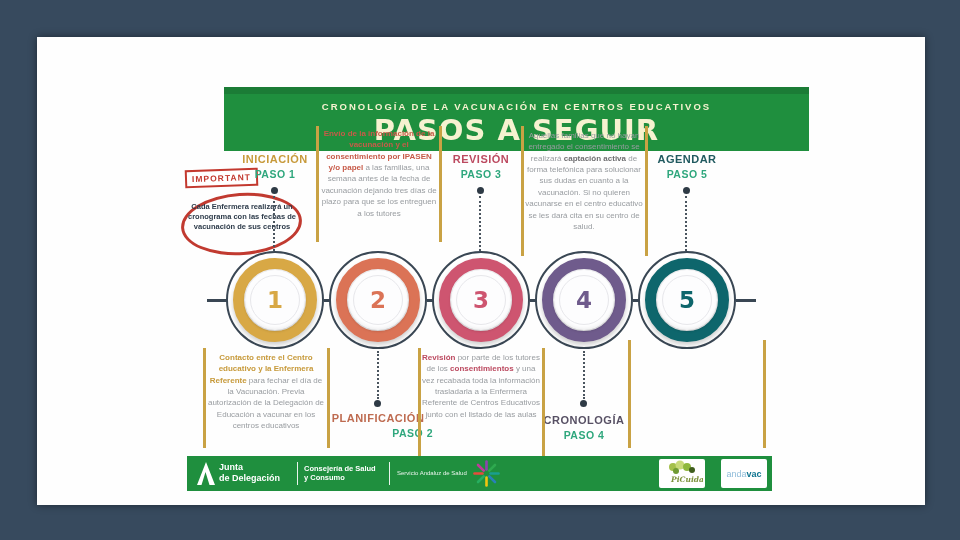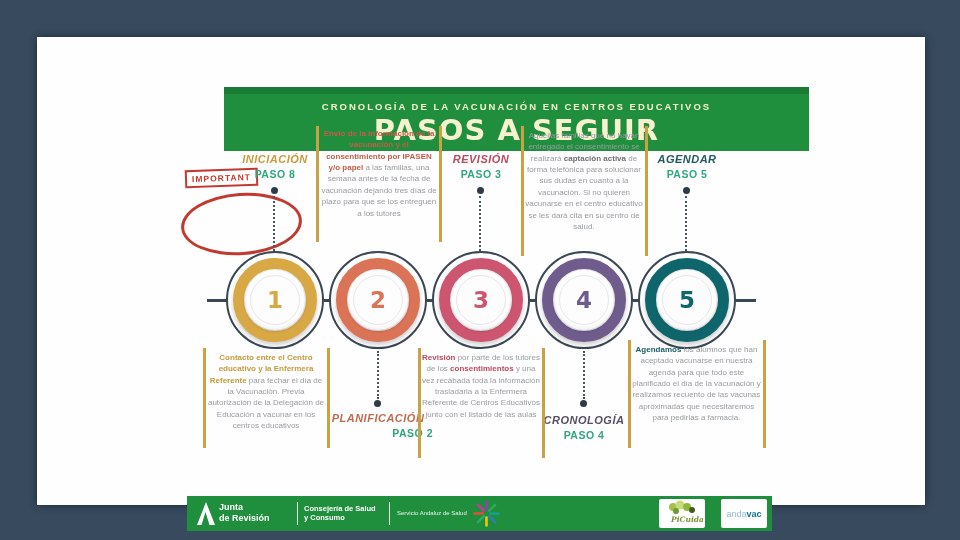--- a/index.html
+++ b/index.html
@@ -11,21 +11,21 @@
 
   
   .header{position:absolute;left:187px;top:50px;width:585px;height:64px;
           box-shadow:inset 0 7px 0 rgba(0,0,0,.13);text-align:center;color:#F6F2D0;}
   .header .kicker{margin-top:14px;font-size:9.5px;font-weight:bold;letter-spacing:2px;}
   .header .title{margin-top:1px;font-size:29px;font-weight:800;letter-spacing:1px;
                  font-family:"DejaVu Sans","Liberation Sans",sans-serif;}
 
   
   .step-label{position:absolute;width:110px;text-align:center;}
-  .step-label .nm{font-size:11px;font-weight:800;letter-spacing:.5px;font-style:italic;}
+  .step-label .nm{font-size:11px;font-weight:800;letter-spacing:.5px;}
   .step-label .ps{font-size:10.5px;font-weight:800;margin-top:3px;letter-spacing:.5px;}
 
   
   .vdot{position:absolute;width:0;border-left:2px dotted #4A555F;}
   .dot{position:absolute;width:7px;height:7px;border-radius:50%;background:#2E3A45;}
 
   
   .c-outline{position:absolute;width:98px;height:98px;border-radius:50%;border:2px solid #3A4754;background:#fff;}
   .c-ring{position:absolute;width:84px;height:84px;border-radius:50%;border:11px solid #ccc;background:#F4F4F6;
           box-shadow:0 3px 5px rgba(0,0,0,.2);}
@@ -74,24 +74,25 @@
   <div class="card">
 
     <div class="header" style="background-color: rgb(31, 143, 62);">
       <div class="kicker">CRONOLOGÍA DE LA VACUNACIÓN EN CENTROS EDUCATIVOS</div>
       <div class="title">PASOS A SEGUIR</div>
     </div>
   </div>
 
   <div class="stamp">IMPORTANT</div>
   <div class="ellipse"></div>
+  <div class="note-text">Cada Enfermera realizará un cronograma con las fechas de vacunación de sus centros</div>
 
   <div class="step-label" style="left:220px;top:153px;">
     <div class="nm" style="color: rgb(199, 154, 59);">INICIACIÓN</div>
-    <div class="ps" style="color: rgb(47, 167, 125);">PASO 8</div>
+    <div class="ps" style="color: rgb(47, 167, 125);">PASO 1</div>
   </div>
   <div class="step-label" style="left:426px;top:153px;">
     <div class="nm" style="color: rgb(188, 74, 96);">REVISIÓN</div>
     <div class="ps" style="color: rgb(47, 167, 125);">PASO 3</div>
   </div>
   <div class="step-label" style="left:632px;top:153px;">
     <div class="nm" style="color: rgb(33, 90, 96);">AGENDAR</div>
     <div class="ps" style="color: rgb(47, 167, 125);">PASO 5</div>
   </div>
 
@@ -178,31 +179,28 @@
   </div>
 
   <div class="rail" style="left:418px;top:348px;height:110px;"></div>
   <div class="rail" style="left:542px;top:348px;height:110px;"></div>
   <div class="tblock" style="left:422px;top:352px;width:118px;">
     <b style="color: rgb(188, 74, 96);">Revisión</b><span> por parte de los tutores de los </span><b style="color: rgb(188, 74, 96);">consentimientos</b><span> y una vez recabada toda la información trasladarla a la Enfermera Referente de Centros Educativos junto con el listado de las aulas</span>
   </div>
 
   <div class="rail" style="left:628px;top:340px;height:108px;"></div>
   <div class="rail" style="left:763px;top:340px;height:108px;"></div>
-  <div class="tblock" style="left:632px;top:344px;width:129px;">
-    <b style="color: rgb(29, 96, 103);">Agendamos</b><span> los alumnos que han aceptado vacunarse en nuestra agenda para que todo este planificado el día de la vacunación y realizamos recuento de las vacunas aproximadas que necesitaremos para pedirlas a farmacia.</span>
-  </div>
-
-  <div class="footer" style="background-color: rgb(31, 143, 62); margin-top: 40px;">
+
+  <div class="footer" style="background-color: rgb(31, 143, 62);">
     <svg class="fi" style="left:8px;top:5px;" width="22" height="25" viewBox="0 0 22 25">
       <path d="M2 24 L11 1 L20 24 L14.5 24 L10.5 11 L6.5 24 Z" fill="#FFFFFF"></path>
     </svg>
     <div class="fi f-junta">
       <div>Junta</div>
-      <div>de Revisión</div>
+      <div>de Delegación</div>
     </div>
     <div class="fi f-div" style="left:110px;"></div>
     <div class="fi f-consejeria">
       <div>Consejería de Salud</div>
       <div>y Consumo</div>
     </div>
     <div class="fi f-div" style="left:202px;"></div>
     <div class="fi f-servicio">Servicio Andaluz de Salud</div>
 
     <svg class="fi" style="left:286px;top:4px;" width="27" height="27" viewBox="0 0 27 27">

